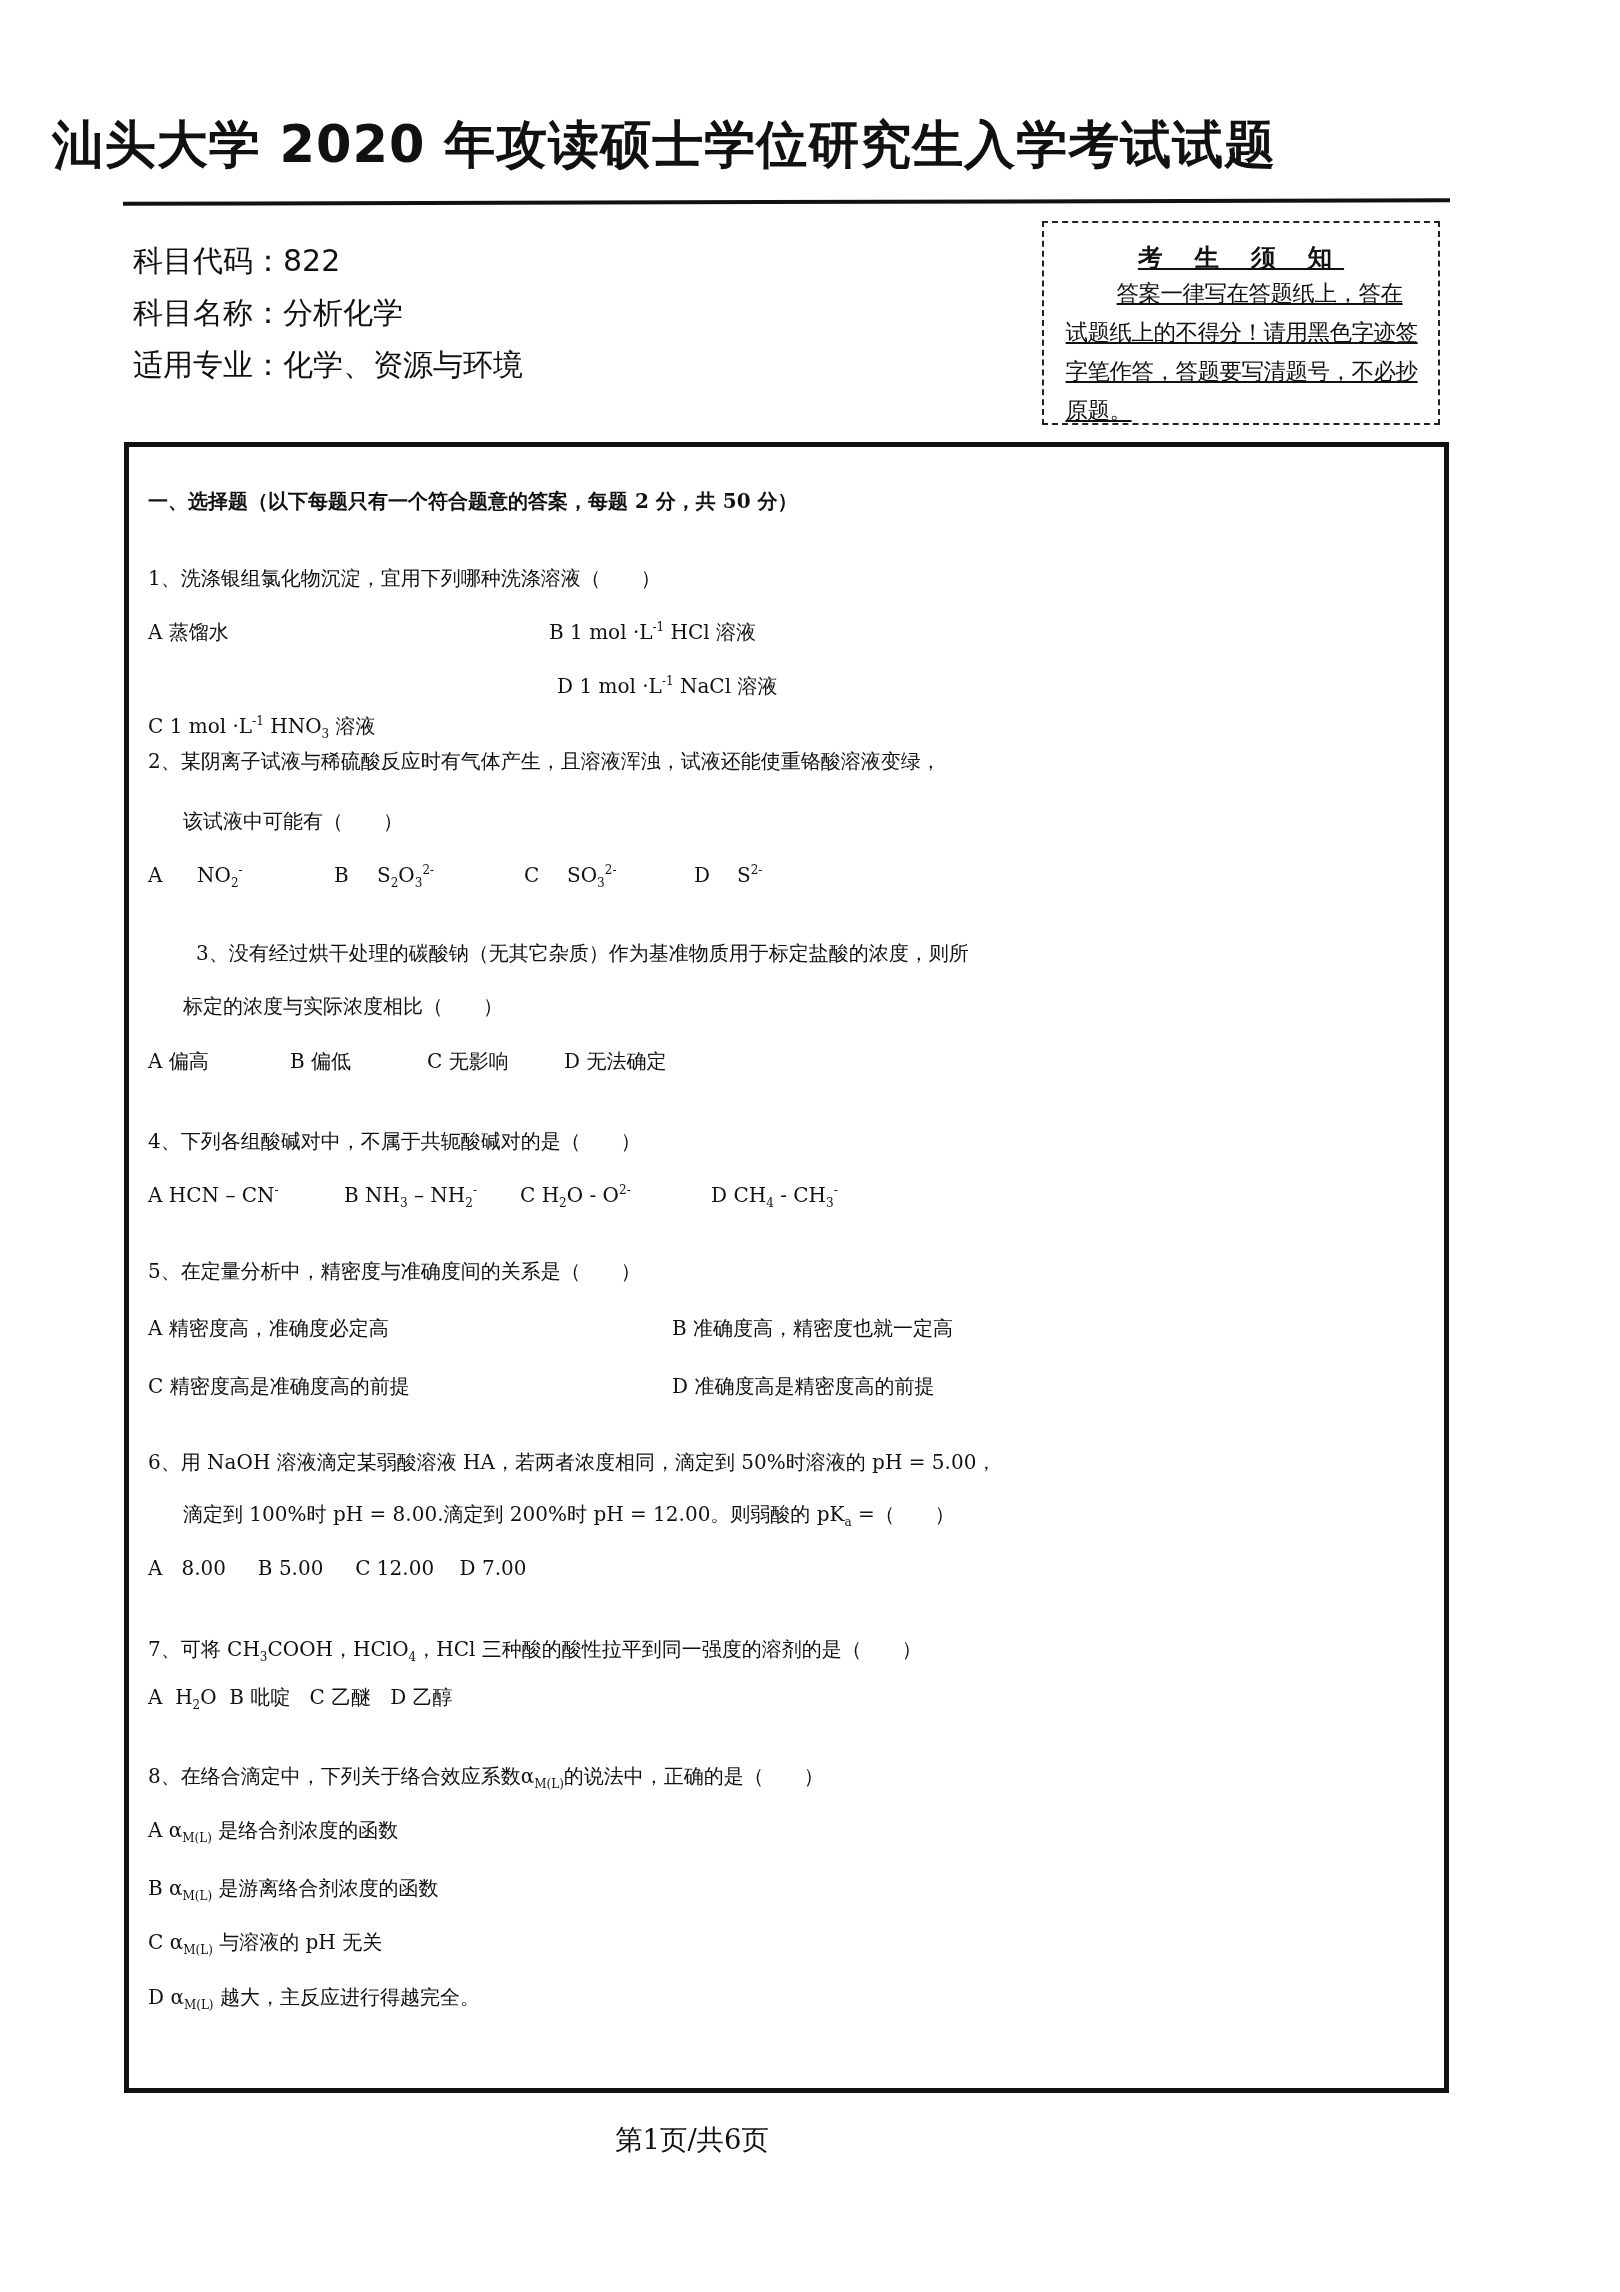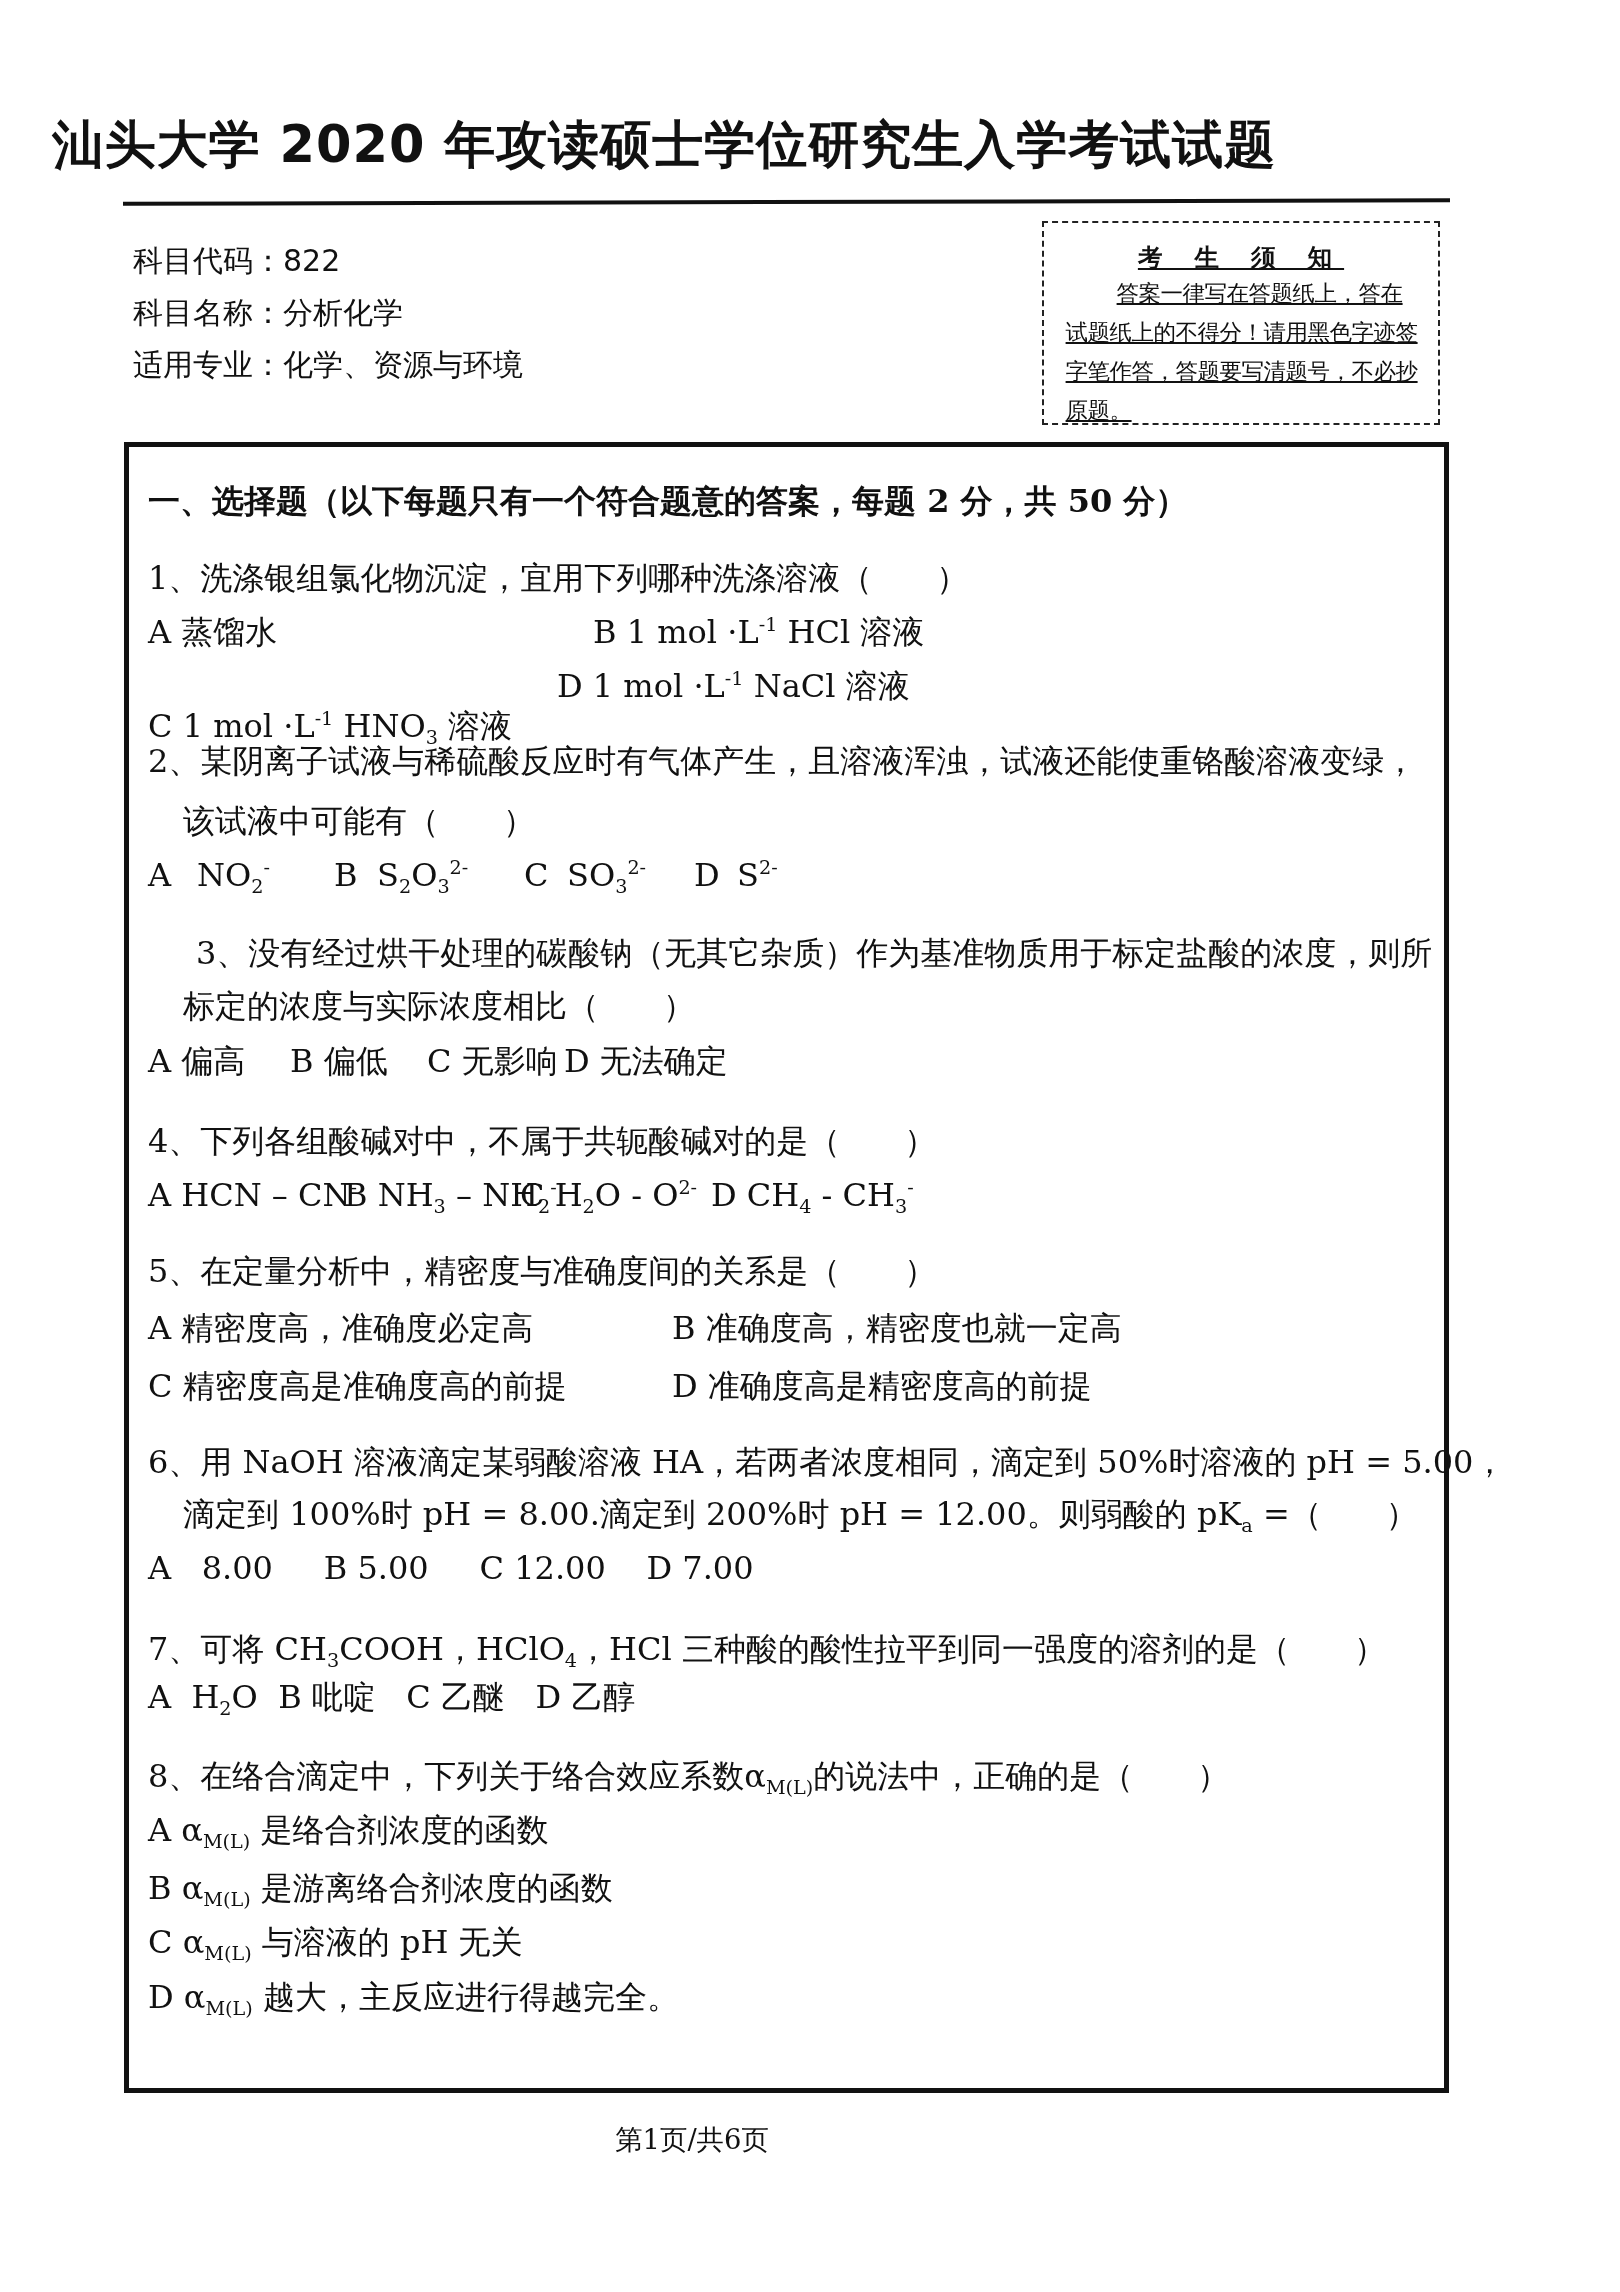--- a/index.html
+++ b/index.html
@@ -24,21 +24,21 @@
     border: 2.9px dashed #222; box-sizing: border-box;
     font-family: "DejaVu Sans", "Liberation Sans", sans-serif;
     text-decoration: underline;
   }
   .notice-title { text-align: center; font-size: 24.5px; font-weight: bold; letter-spacing: 11.8px; margin-top: 17.6px; line-height: 33px; }
   .notice-body { font-size: 22.5px; line-height: 39px; padding: 0 15.7px 0 21.6px; text-indent: 51px; white-space: normal; letter-spacing: -0.5px; }
   .mainbox {
     left: 124px; top: 442px; width: 1325px; height: 1651px;
     border: 5.9px solid #111; box-sizing: border-box;
   }
-  .line { left: 148px; font-size: 32px; line-height: 39px; }
+  .line { left: 148px; font-size: 20px; line-height: 39px; }
   .ind { left: 183px; }
   .heading { font-weight: bold; }
   sub, sup { font-size: 60%; line-height: 0; }
   .footer {
     left: 0; width: 1300px; text-align: center; top: 2120px;
     font-size: 27.4px; line-height: 39px; padding-left: 42px;
   }
   .opt { display: inline-block; }
 </style>
 </head>
@@ -61,21 +61,21 @@
   <div class="notice-title">考 生 须 知</div>
   <div class="notice-body">答案一律写在答题纸上，答在试题纸上的不得分！请用黑色字迹签字笔作答，答题要写清题号，不必抄原题。</div>
 </div>
 
 <div class="abs mainbox"></div>
 
 <div class="abs line heading" style="top:482px;">一、选择题（以下每题只有一个符合题意的答案，每题 2 分，共 50 分）</div>
 
 <div class="abs line" style="top:559px;">1、洗涤银组氯化物沉淀，宜用下列哪种洗涤溶液（　　）</div>
 <div class="abs line" style="top:613px;">A  蒸馏水</div>
-<div class="abs line" style="top:613px; left:549px;margin-left:44px;">
+<div class="abs line" style="top:613px; left:549px;">
   <span>B 1 mol ·L</span><sup>-1</sup><span> HCl 溶液</span>
 </div>
 <div class="abs line" style="top:707px;">
   <span>C 1 mol ·L</span><sup>-1</sup><span> HNO</span><sub>3</sub><span> 溶液</span>
 </div>
 <div class="abs line" style="top:667px; left:557px;">
   <span>D 1 mol ·L</span><sup>-1</sup><span> NaCl 溶液</span>
 </div>
 
 <div class="abs line" style="top:742px;">2、某阴离子试液与稀硫酸反应时有气体产生，且溶液浑浊，试液还能使重铬酸溶液变绿，</div>

